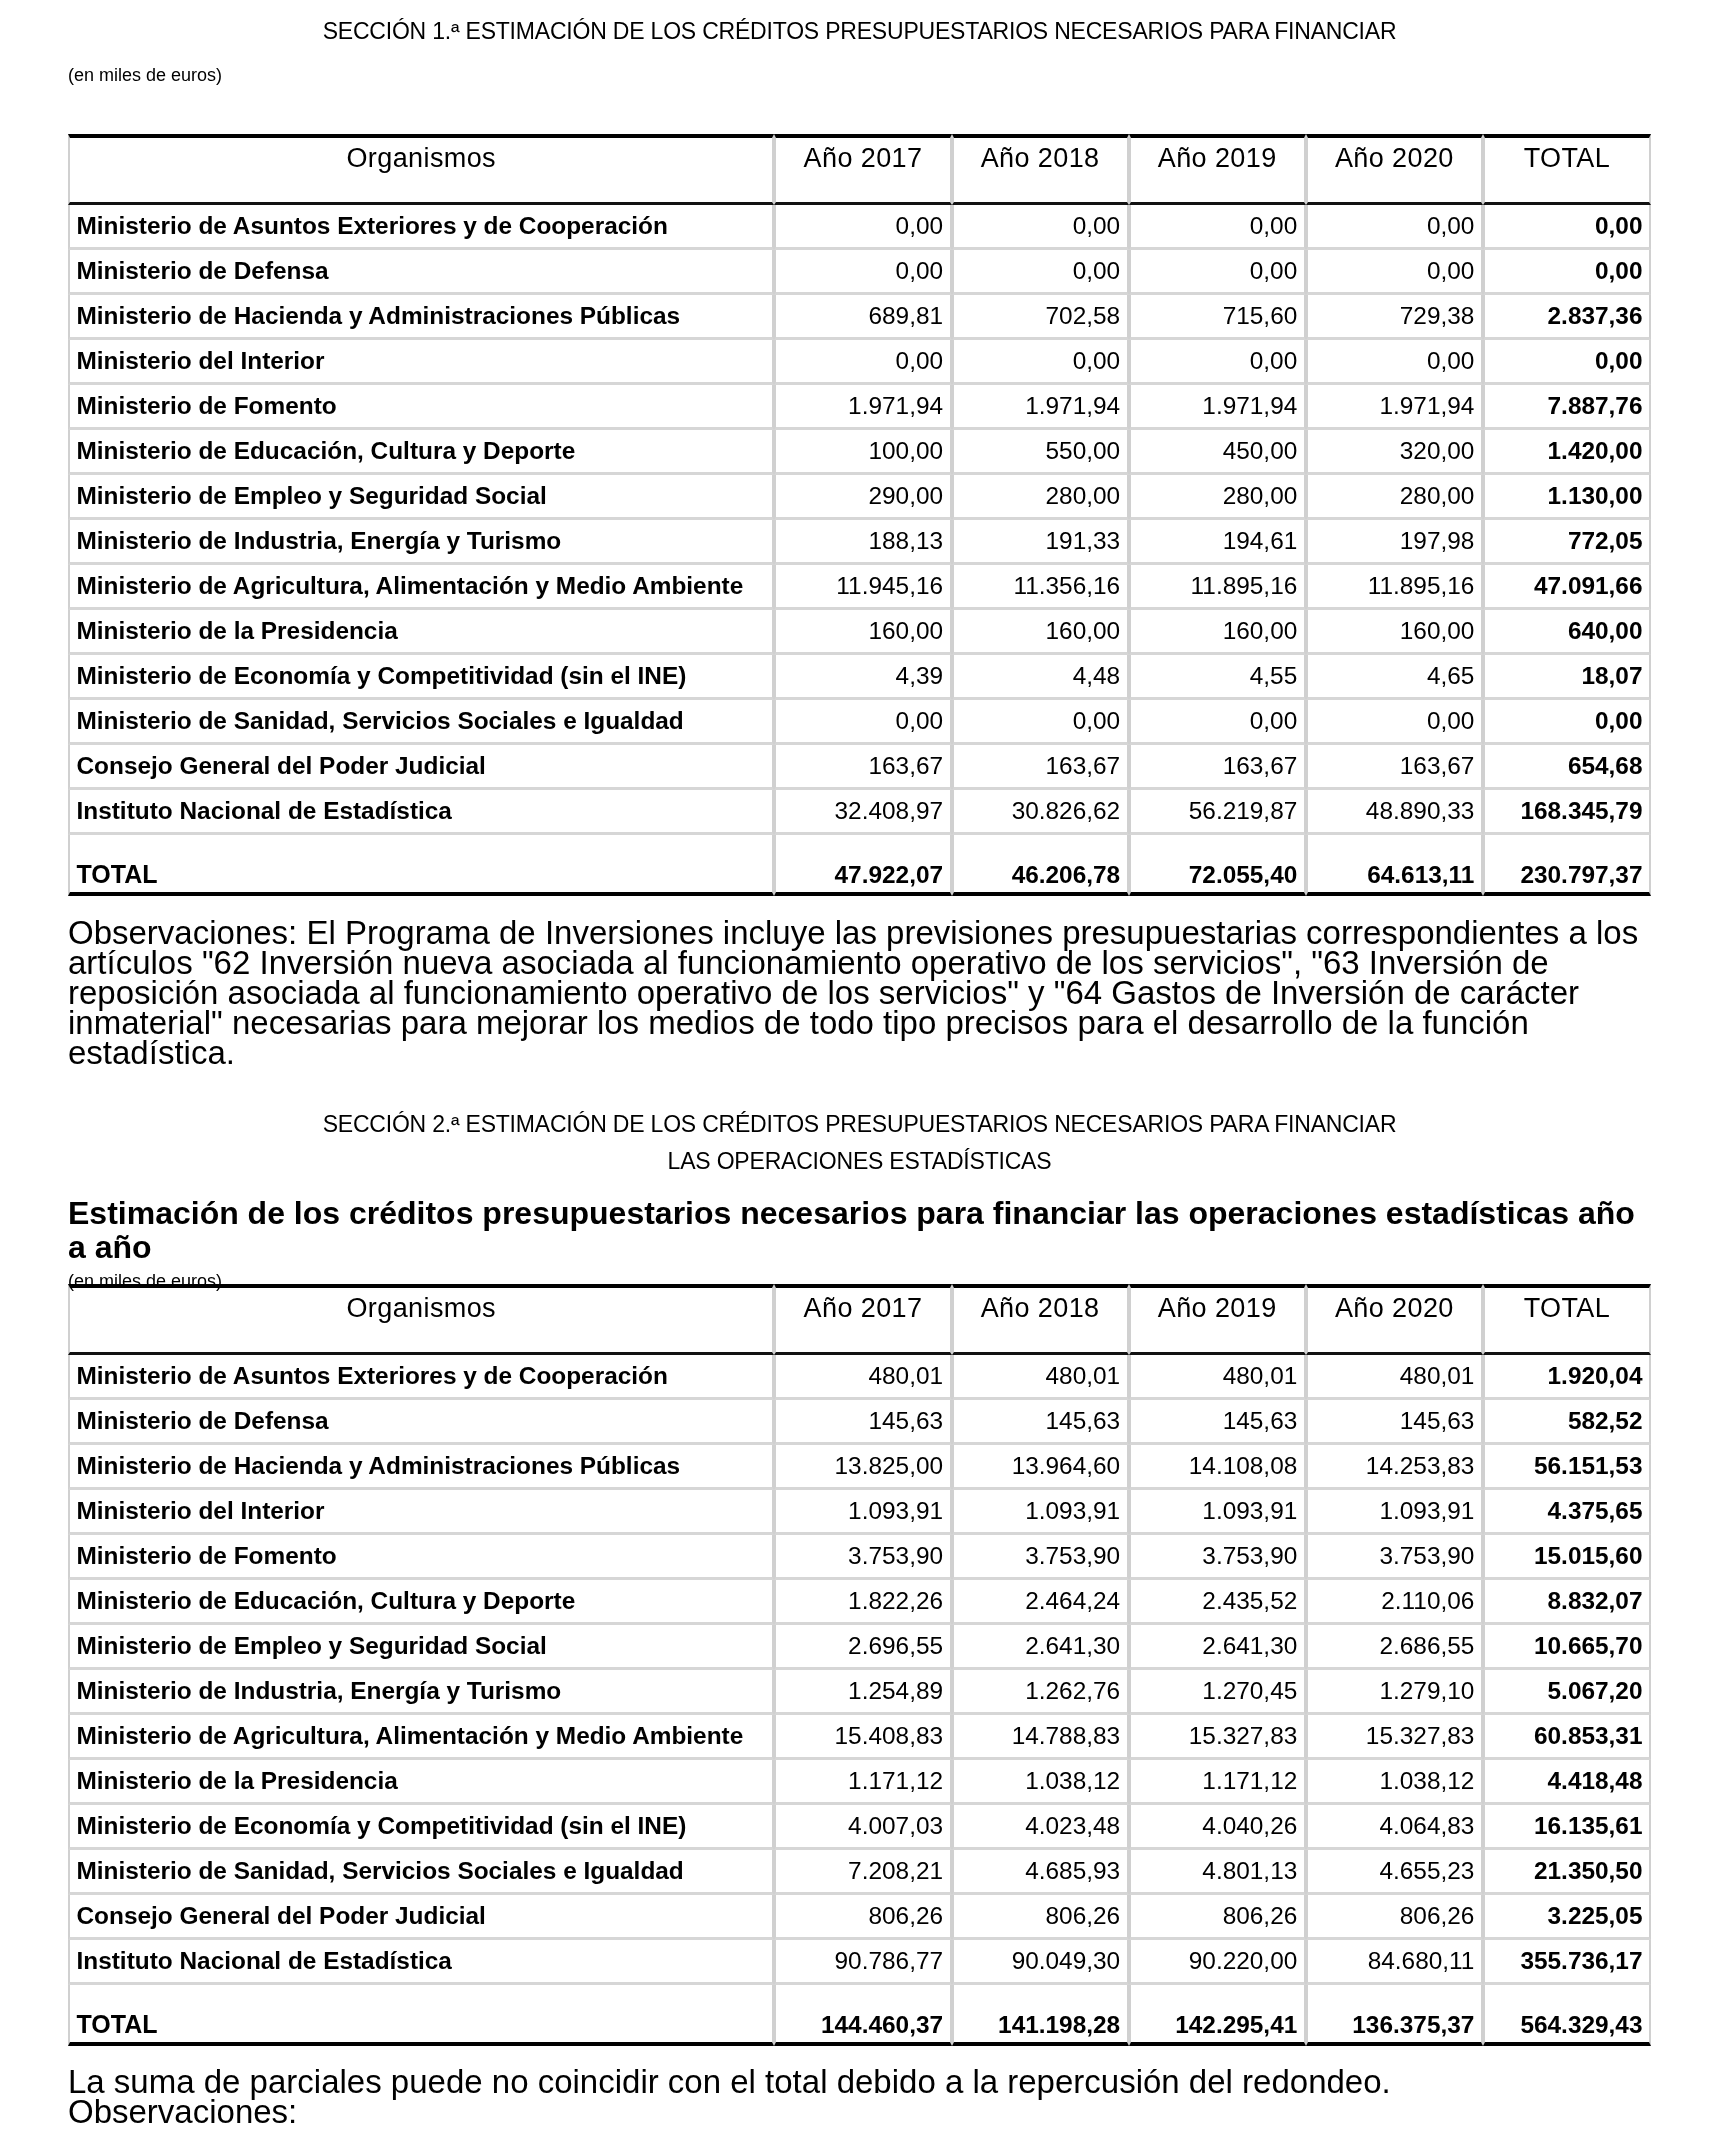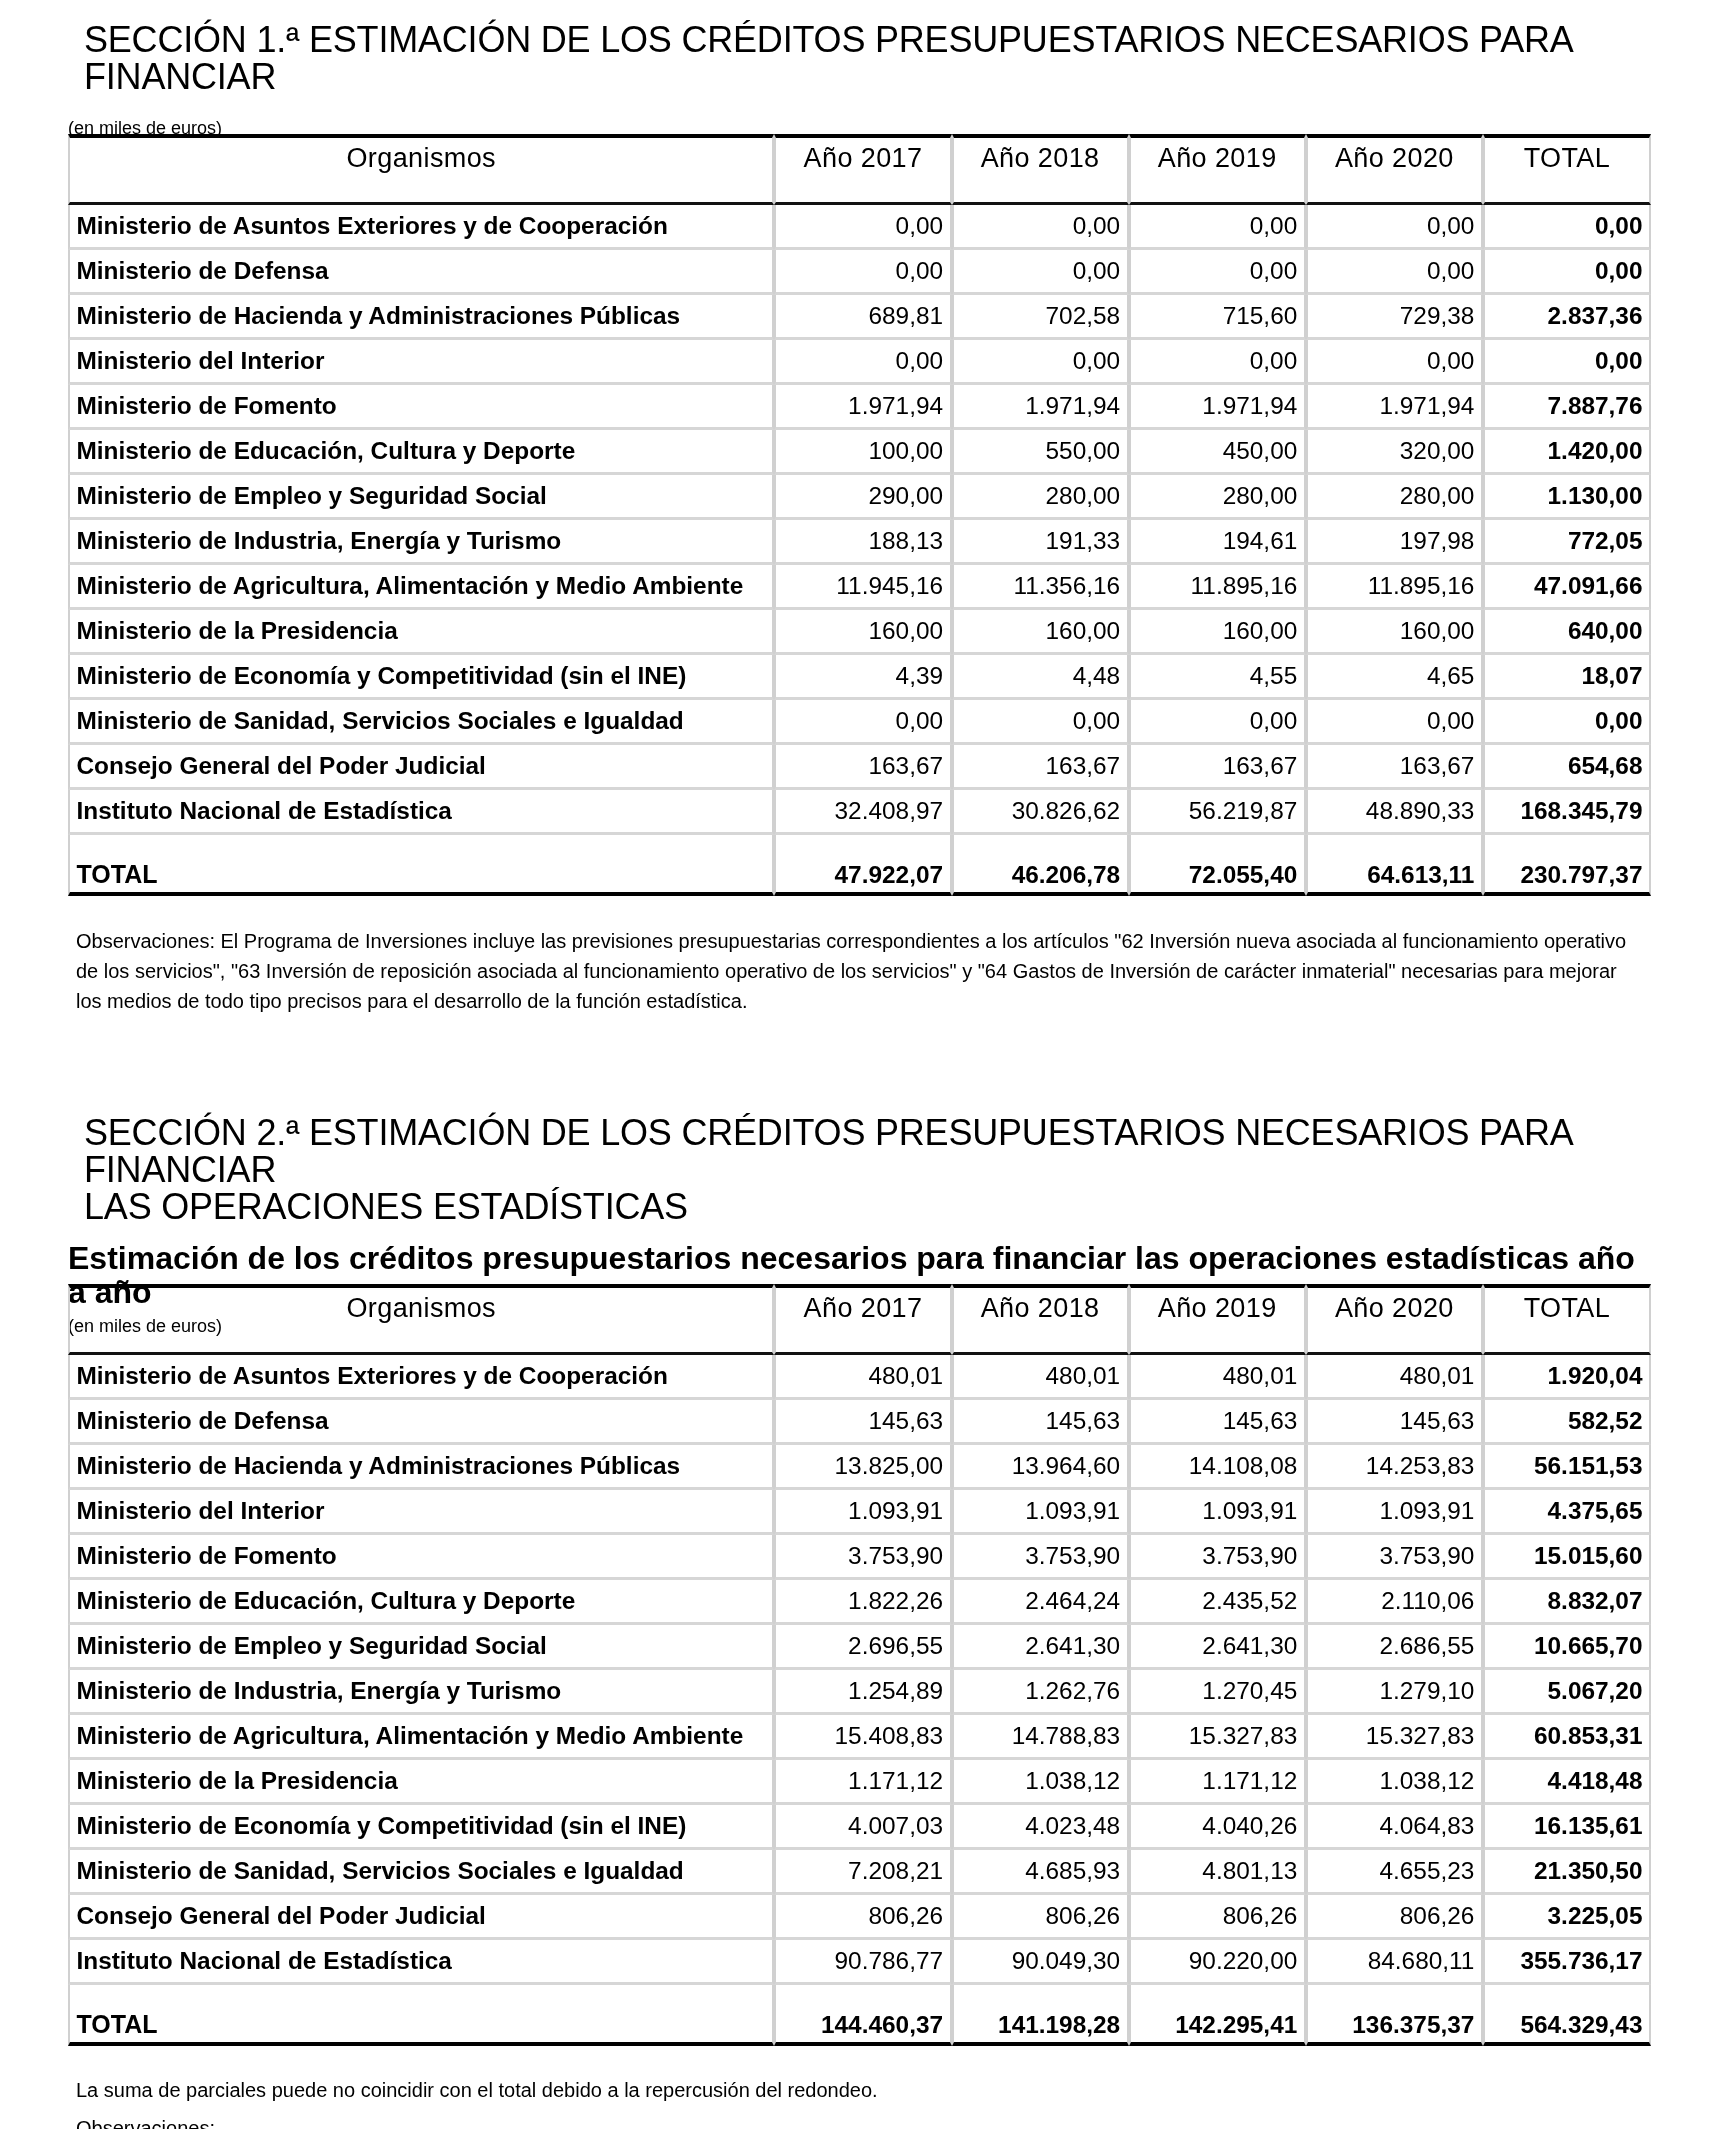--- a/index.html
+++ b/index.html
@@ -2,22 +2,22 @@
 <html style="font-size:13px"><head>
   <meta charset="utf-8">
   <style>
     html, body { margin: 0; padding: 0; background: #ffffff; }
     body {
       width: 1730px; height: 2129px; position: relative; overflow: hidden;
       font-family: "Liberation Sans", "DejaVu Sans", sans-serif; color: #000;
     }
     .page { position: absolute; left: 68px; top: 0; width: 1583px; }
     .sec-title {
-      font-size: 36px; line-height: 37px; letter-spacing: -0.2px;
-      margin: 16px; font-weight: normal;
+      text-align: center; font-size: 23px; line-height: 37px; letter-spacing: -0.2px;
+      margin: 8px; font-weight: normal;
     }
     .sec-title .l1 { display: block; }
     .sec-title .l2 { display: block; }
     .units { font-size: 18px; line-height: 34px; margin: 0; }
     .subtitle { font-size: 32px; line-height: 34px; font-weight: bold; margin: 0; }
 
     table.budget {
       border-collapse: separate; border-spacing: 0; width: 1583px;
       table-layout: fixed; font-size: 24.4px;
     }
@@ -42,21 +42,21 @@
     }
     table.budget td.name { text-align: left; font-weight: bold; }
     table.budget td.num { text-align: right; }
     table.budget td.tot { text-align: right; font-weight: bold; }
     table.budget tr.total-row td {
       font-weight: bold; height: 54px; vertical-align: bottom; padding-bottom: 3.3px;
       border-bottom: 4.1px solid #000;
     }
     table.budget tr.total-row td.name { font-size: 25px; }
 
-    .obs { font-size: 20px; line-height: 30px; margin: 8px; }
+    .obs { font-size: 33px; line-height: 30px; margin: 0; }
   </style>
 </head>
 <body>
 
 <div class="page">
 
   <div style="position:absolute; top:4.9px; left:0; width:1583px;">
     <h1 class="sec-title">
       <span class="l1">SECCIÓN 1.ª ESTIMACIÓN DE LOS CRÉDITOS PRESUPUESTARIOS NECESARIOS PARA FINANCIAR</span>
     </h1>

